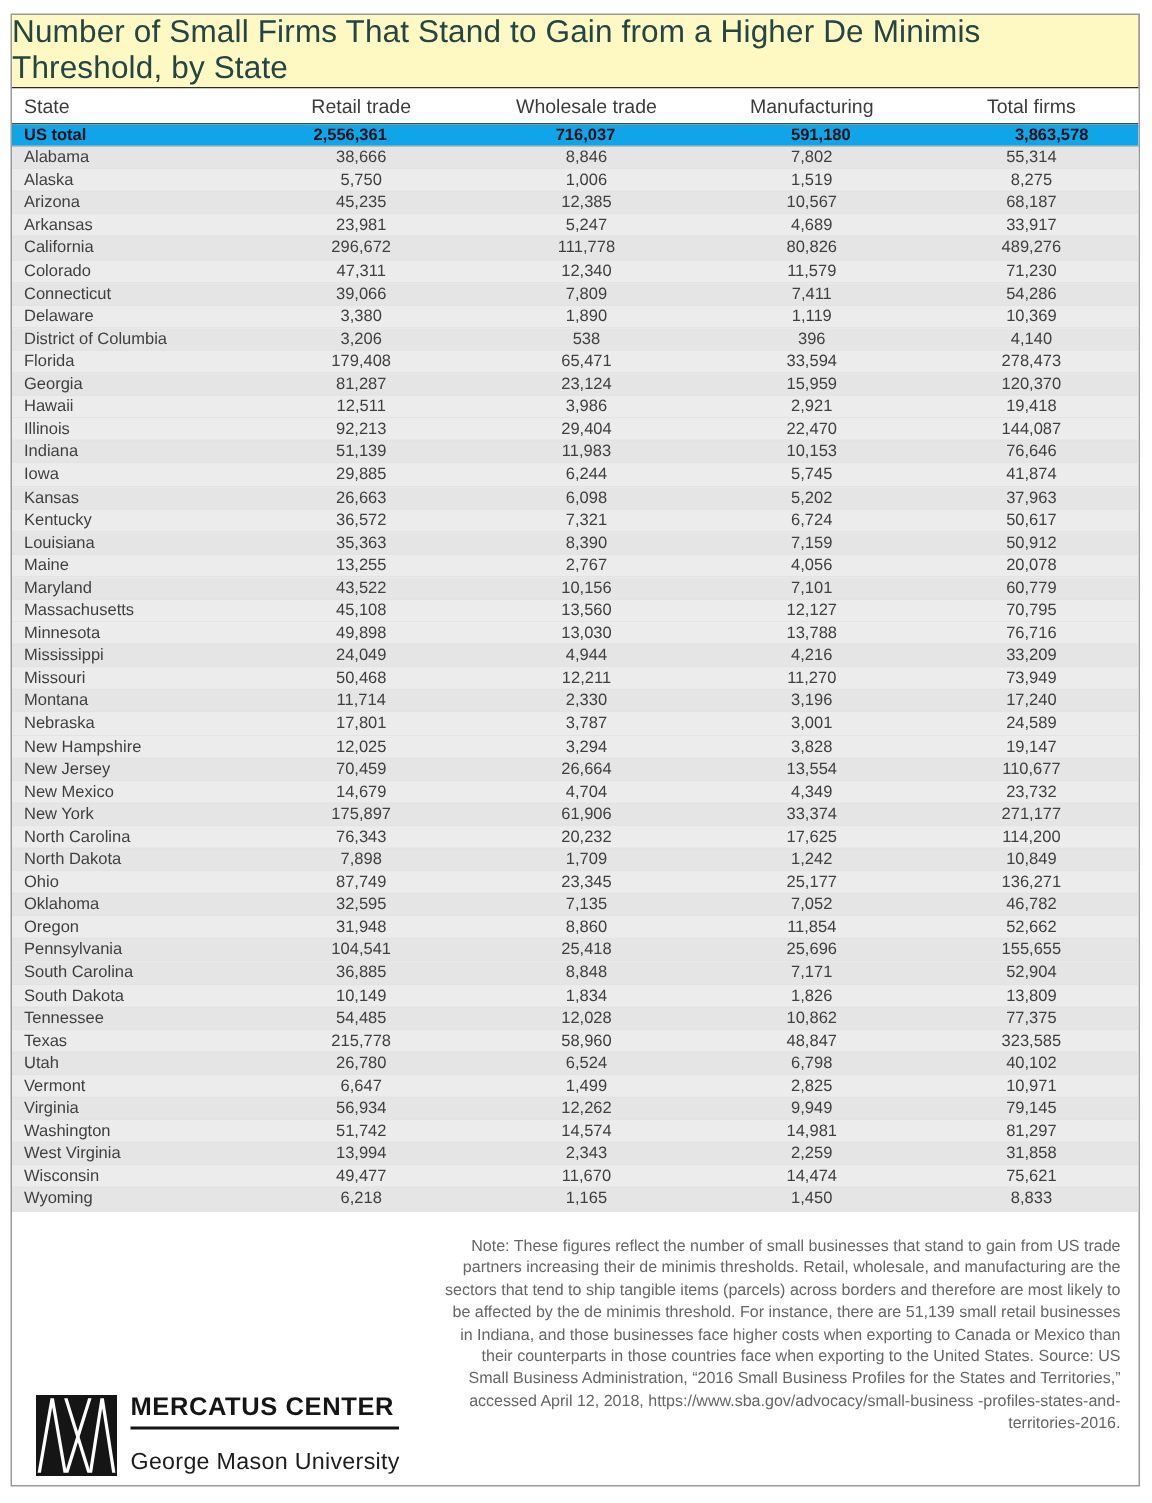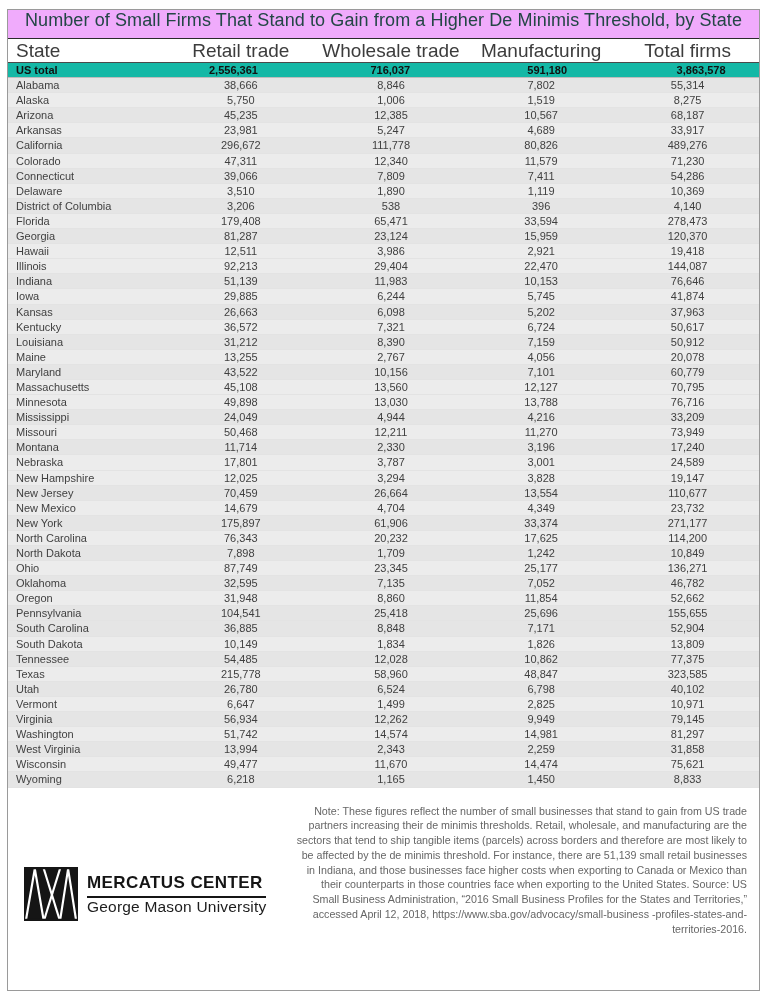--- a/index.html
+++ b/index.html
@@ -1,39 +1,39 @@
 <!DOCTYPE html>
 <html><head>
 <meta charset="utf-8">
 <style>
   html,body{margin:0;padding:0;background:#ffffff;}
   body{width:768px;height:1002px;position:relative;font-family:"Liberation Sans","DejaVu Sans",sans-serif;}
   .page{position:absolute;left:7px;top:9px;width:753px;height:982px;border:1px solid #9a9a9a;
         box-sizing:border-box;background:#fff;display:flex;flex-direction:column;overflow:hidden;}
-  .title-bar{flex:0 0 28px;background:#f0abfc;border:1px solid #2b2b2b;margin:-1px -1px 0 -1px;
-        display:flex;align-items:flex-start;justify-content:center;font-size:18px;color:#234645;
+  .title-bar{flex:0 0 28px;background:#fef9c3;border:1px solid #2b2b2b;margin:-1px -1px 0 -1px;
+        display:flex;align-items:flex-start;justify-content:center;font-size:21px;color:#234645;
         letter-spacing:0.1px;}
   .header-row{flex:0 0 23px;display:flex;align-items:center;border-bottom:1px solid #4a4a4a;
-        font-size:19px;color:#3c3c3c;background:#fff;}
+        font-size:13px;color:#3c3c3c;background:#fff;}
   .table-body{flex:0 0 auto;display:flex;flex-direction:column;}
   .row{display:flex;height:15.1px;line-height:15.1px;font-size:11px;color:#3f3f3f;
         border-bottom:1px solid #e3e3e3;box-sizing:border-box;background:#e5e5e5;}
   .row.stripe{background:#ececec;}
-  .row.us-total{font-weight:bold;color:#111;background:#14b8a6;border-bottom:1px solid #bdbdbd;gap:35px;}
+  .row.us-total{font-weight:bold;color:#111;background:#0ea5e9;border-bottom:1px solid #bdbdbd;gap:35px;}
   .cell{overflow:hidden;white-space:nowrap;}
   .c-state{width:21%;text-align:left;padding-left:8px;box-sizing:border-box;}
   .c-num{text-align:center;}
   .c1{width:20%;} .c2{width:20%;} .c3{width:20%;} .c4{width:19%;}
   .footer{flex:1;display:flex;padding:16px 10px 6px 10px;box-sizing:border-box;}
-  .logo-block{flex:0 0 270px;display:flex;align-items:center;gap:9px;padding-left:6px;}
+  .logo-block{flex:0 0 270px;display:flex;align-items:flex-end;gap:9px;padding-left:6px;}
   .logo-mark{flex:0 0 auto;}
   .logo-text{display:flex;flex-direction:column;padding-top:2px;}
   .logo-title{font-size:17px;font-weight:bold;color:#151515;letter-spacing:0.4px;
         border-bottom:2px solid #151515;padding-bottom:3px;}
-  .logo-sub{font-size:15.5px;color:#1d1d1d;padding-top:0;letter-spacing:0.2px;}
+  .logo-sub{font-size:15.5px;color:#1d1d1d;padding-top:13px;letter-spacing:0.2px;}
   .note-block{flex:1;text-align:right;font-size:10.7px;line-height:1.38;color:#666666;
         padding-right:2px;}
   .note-block p{margin:0;display:inline;}
 </style>
 </head>
 <body>
 
 <div class="page">
 
   <div class="title-bar">
@@ -100,21 +100,21 @@
       </div>
       <div class="row">
         <div class="cell c-state">Connecticut</div>
         <div class="cell c-num c1">39,066</div>
         <div class="cell c-num c2">7,809</div>
         <div class="cell c-num c3">7,411</div>
         <div class="cell c-num c4">54,286</div>
       </div>
       <div class="row stripe">
         <div class="cell c-state">Delaware</div>
-        <div class="cell c-num c1">3,510</div>
+        <div class="cell c-num c1">3,380</div>
         <div class="cell c-num c2">1,890</div>
         <div class="cell c-num c3">1,119</div>
         <div class="cell c-num c4">10,369</div>
       </div>
       <div class="row">
         <div class="cell c-state">District of Columbia</div>
         <div class="cell c-num c1">3,206</div>
         <div class="cell c-num c2">538</div>
         <div class="cell c-num c3">396</div>
         <div class="cell c-num c4">4,140</div>
@@ -170,21 +170,21 @@
       </div>
       <div class="row stripe">
         <div class="cell c-state">Kentucky</div>
         <div class="cell c-num c1">36,572</div>
         <div class="cell c-num c2">7,321</div>
         <div class="cell c-num c3">6,724</div>
         <div class="cell c-num c4">50,617</div>
       </div>
       <div class="row">
         <div class="cell c-state">Louisiana</div>
-        <div class="cell c-num c1">31,212</div>
+        <div class="cell c-num c1">35,363</div>
         <div class="cell c-num c2">8,390</div>
         <div class="cell c-num c3">7,159</div>
         <div class="cell c-num c4">50,912</div>
       </div>
       <div class="row stripe">
         <div class="cell c-state">Maine</div>
         <div class="cell c-num c1">13,255</div>
         <div class="cell c-num c2">2,767</div>
         <div class="cell c-num c3">4,056</div>
         <div class="cell c-num c4">20,078</div>

